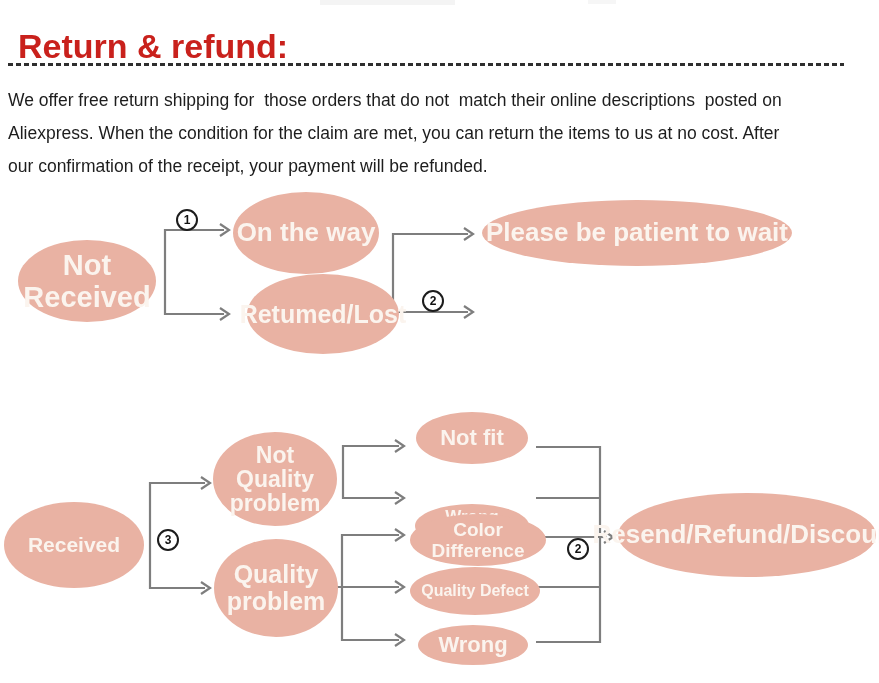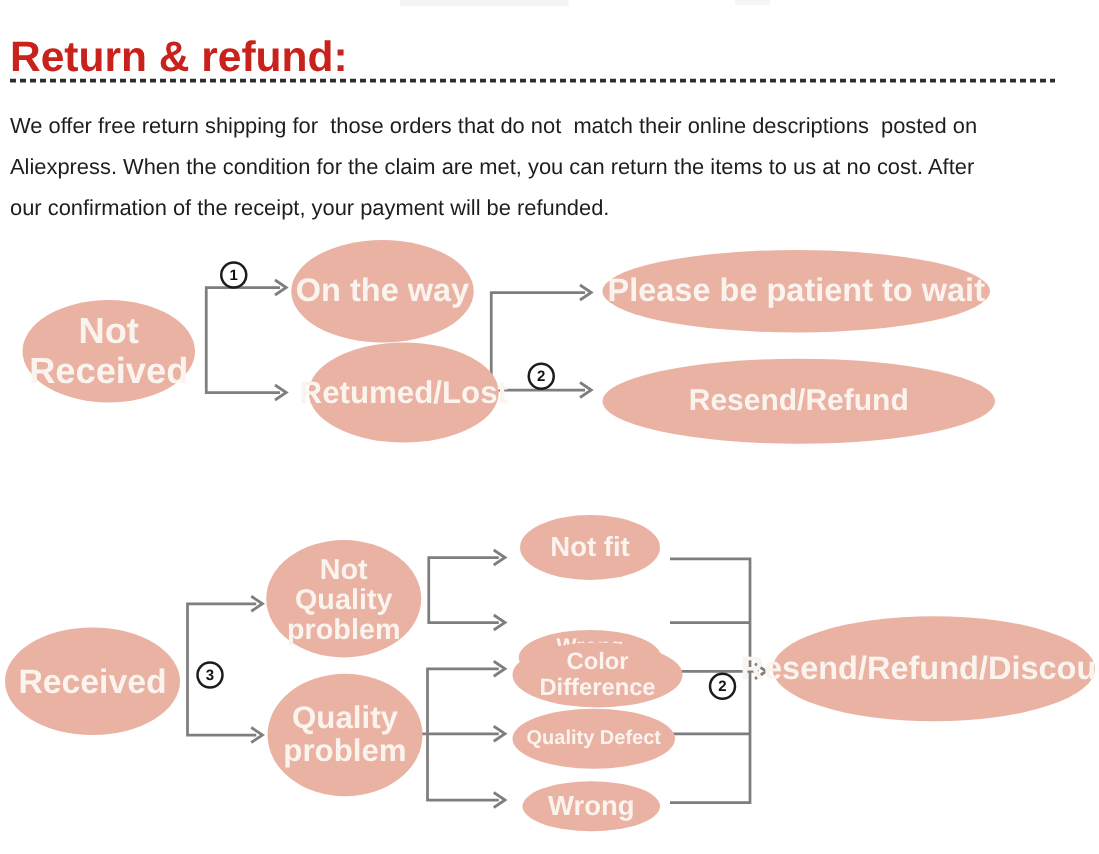--- a/index.html
+++ b/index.html
@@ -11,21 +11,21 @@
   }
   html,body{margin:0;padding:0;background:#fff;}
   .canvas{
     position:relative;width:879px;height:683px;background:#ffffff;
     font-family:"Liberation Sans", sans-serif;overflow:hidden;
   }
   .artifact{position:absolute;top:0;background:#f4f4f4;}
   .artifact.a1{left:320px;width:135px;height:5px;}
   .artifact.a2{left:588px;width:28px;height:4px;background:#f6f6f6;}
   .title{
-    position:absolute;left:8px;top:4px;font-size:34px;font-weight:bold;
+    position:absolute;left:18px;top:4px;font-size:34px;font-weight:bold;
     color:var(--red);letter-spacing:0px;
   }
   .divider{
     position:absolute;left:8px;top:63px;width:836px;height:3px;
     background:repeating-linear-gradient(90deg,#2e2e2e 0 5px,transparent 5px 8px);
   }
   .intro{position:absolute;left:8px;top:84px;font-size:17.5px;line-height:33px;color:var(--body);}
   .intro-line{white-space:pre;}
   svg.connectors{position:absolute;left:0;top:0;z-index:1;}
   .node{
@@ -38,21 +38,21 @@
     border-radius:50%;background:#ffffff;color:#111;font-size:12px;font-weight:bold;
     display:flex;align-items:center;justify-content:center;
   }
   
   .n-not-received{left:18px;top:240px;width:138px;height:82px;font-size:29px;}
   .n-on-the-way{left:233px;top:192px;width:146px;height:82px;font-size:26px;}
   .n-returned-lost{left:233px;top:274px;width:152px;height:80px;font-size:25px;margin-left:14px;}
   .n-please-wait{left:482px;top:200px;width:310px;height:66px;font-size:26px;}
   .n-resend-refund{left:482px;top:287px;width:314px;height:68px;font-size:24px;}
   
-  .n-received{left:4px;top:502px;width:140px;height:86px;font-size:27px;text-align:center;}
+  .n-received{left:4px;top:502px;width:140px;height:86px;font-size:21px;text-align:center;}
   .n-not-quality{left:213px;top:432px;width:124px;height:94px;font-size:23px;line-height:1.05;}
   .n-quality-problem{left:214px;top:539px;width:124px;height:98px;font-size:25px;line-height:1.1;}
   .n-not-fit{left:416px;top:412px;width:112px;height:52px;font-size:22px;}
   .n-wrong-delivery{left:415px;top:468px;width:114px;height:44px;font-size:17px;margin-top:36px;}
   .n-color-difference{left:410px;top:514px;width:136px;height:52px;font-size:19px;}
   .n-quality-defect{left:410px;top:567px;width:130px;height:48px;font-size:16px;}
   .n-damage{left:418px;top:625px;width:110px;height:40px;font-size:22px;}
   .n-rrd{left:618px;top:493px;width:258px;height:84px;font-size:26px;}
   
   .s1{left:176px;top:209px;}
@@ -119,21 +119,20 @@
       <path d="M536,587 H600"></path>
       <path d="M600,537 H607"></path>
       <path d="M604,531 L613,537 L604,543"></path>
     </g>
   </svg>
 
   <div class="node n-not-received">Not Received</div>
   <div class="node n-on-the-way">On the way</div>
   <div class="node n-returned-lost">Retumed/Lost</div>
   <div class="node n-please-wait">Please be patient to wait</div>
-  <div class="node n-resend-refund">Resend/Refund</div>
 
   <div class="node n-received">Received</div>
   <div class="node n-not-quality">Not
 Quality
 problem</div>
   <div class="node n-quality-problem">Quality
 problem</div>
   <div class="node n-not-fit">Not fit</div>
   <div class="node n-wrong-delivery">Wrong Delivery</div>
   <div class="node n-color-difference">Color Difference</div>

